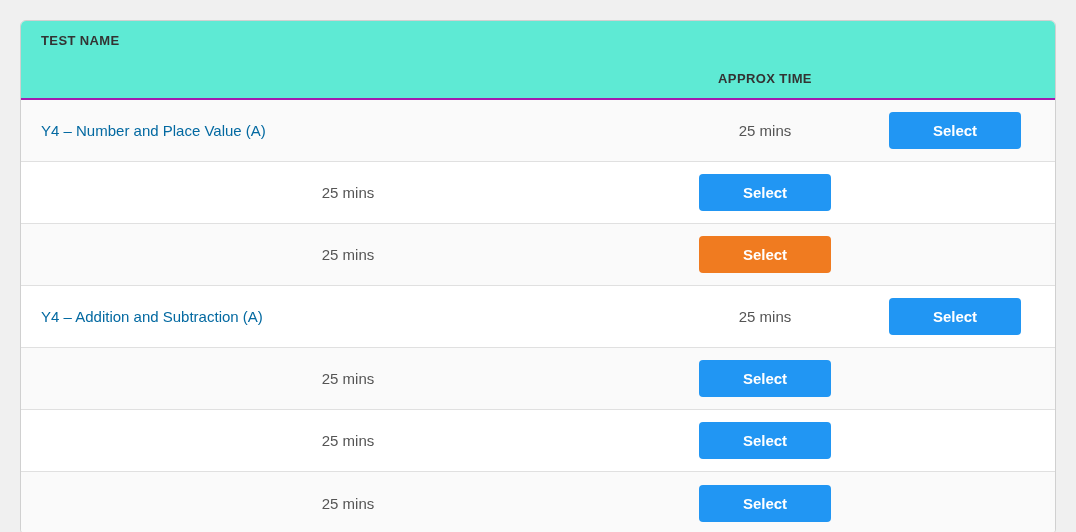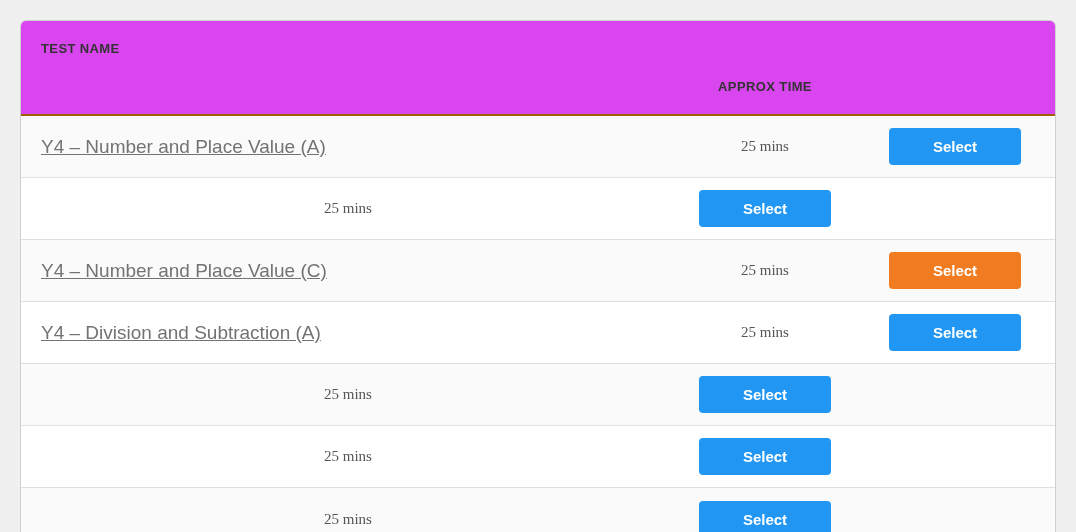--- a/index.html
+++ b/index.html
@@ -15,23 +15,23 @@
     .table-container {
       background: #fff;
       border: 1px solid #d0d0d0;
       border-radius: 6px;
       width: 1036px;
       overflow: hidden;
     }
     .table-header {
       display: grid;
       grid-template-columns: 1fr 220px 160px;
-      background: #d946ef;
-      border-bottom: 2px solid #a16207;
-      padding: 20px 20px;
+      background: #5eead4;
+      border-bottom: 2px solid #a21caf;
+      padding: 12px 20px;
     }
     .header-cell {
       font-weight: 700;
       font-size: 13px;
       color: #333;
       letter-spacing: 0.03em;
     }
     .header-cell.approx {
       text-align: center;
       margin-top: 38px;
@@ -47,30 +47,28 @@
     .table-row:last-child {
       border-bottom: none;
     }
     .table-row:nth-child(odd) {
       background: #fafafa;
     }
     .table-row:nth-child(even) {
       background: #ffffff;
     }
     .row-name {
-      color: #737373;
-      text-decoration: underline;
-      font-size: 19px;
+      color: #0369a1;
+      font-size: 15px;
       cursor: pointer;
     }
     .row-time {
       color: #555;
       font-size: 15px;
       text-align: center;
-      font-family: Liberation Serif, serif;
     }
     .row-action {
       display: flex;
       justify-content: center;
     }
     .select-btn {
       background: #2196f3;
       color: #fff;
       border: none;
       border-radius: 4px;
@@ -101,28 +99,27 @@
           <button class="select-btn">Select</button>
         </div>
       </div>
       <div class="table-row">
         <span class="row-time">25 mins</span>
         <div class="row-action">
           <button class="select-btn">Select</button>
         </div>
       </div>
       <div class="table-row">
-        <span class="row-name">Y4 – Number and Place Value (C)</span>
         <span class="row-time">25 mins</span>
         <div class="row-action">
           <button class="select-btn selected">Select</button>
         </div>
       </div>
       <div class="table-row">
-        <span class="row-name">Y4 – Division and Subtraction (A)</span>
+        <span class="row-name">Y4 – Addition and Subtraction (A)</span>
         <span class="row-time">25 mins</span>
         <div class="row-action">
           <button class="select-btn">Select</button>
         </div>
       </div>
       <div class="table-row">
         <span class="row-time">25 mins</span>
         <div class="row-action">
           <button class="select-btn">Select</button>
         </div>

